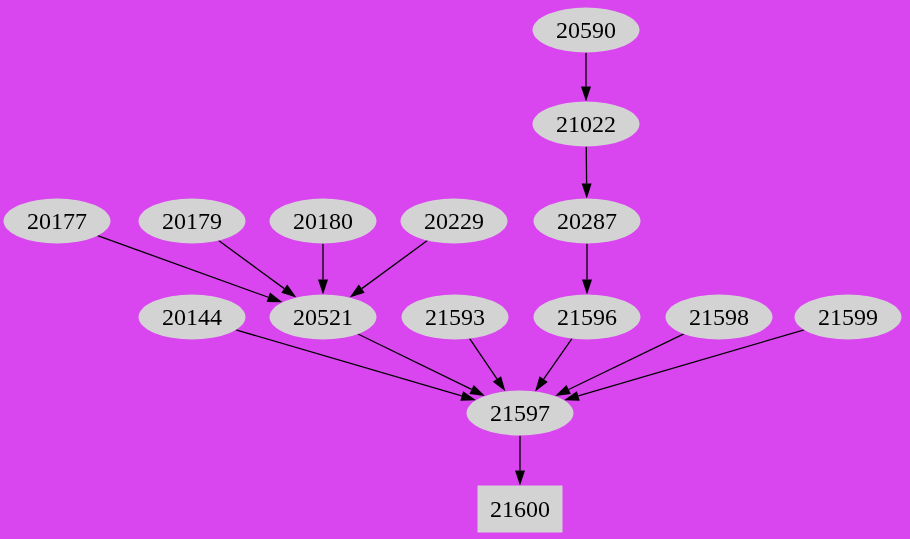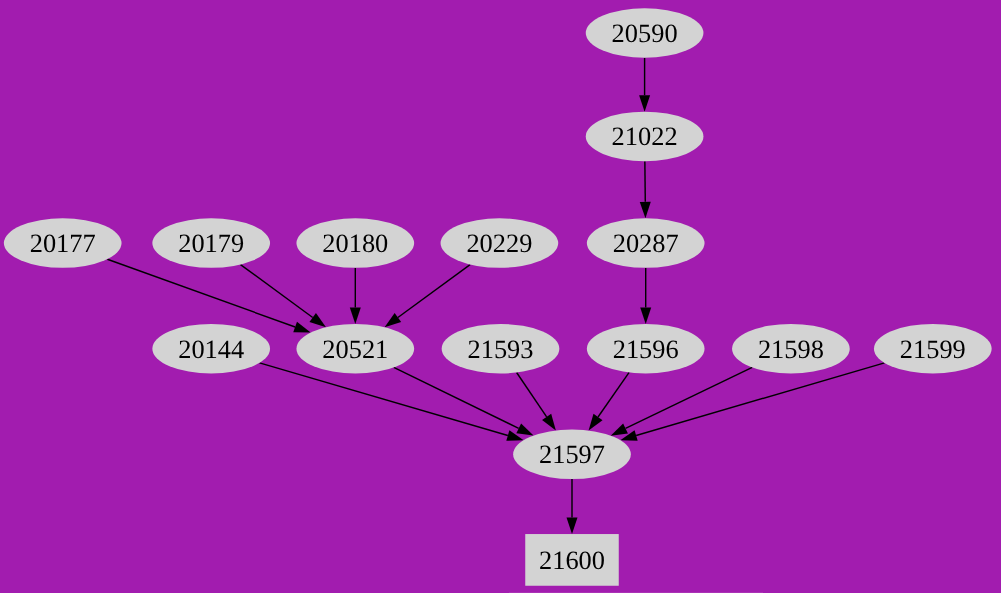--- a/index.html
+++ b/index.html
@@ -4,21 +4,21 @@
 <style>
   html, body {
     margin: 0;
     padding: 0;
     background: #ffffff;
   }
   .canvas {
     position: relative;
     width: 910px;
     height: 539px;
-    background: #a21caf;
+    background: #d946ef;
     overflow: hidden;
   }
   svg text {
     font-family: "Liberation Serif", "DejaVu Serif", serif;
     user-select: none;
   }
 </style>
 </head>
 <body>
 

